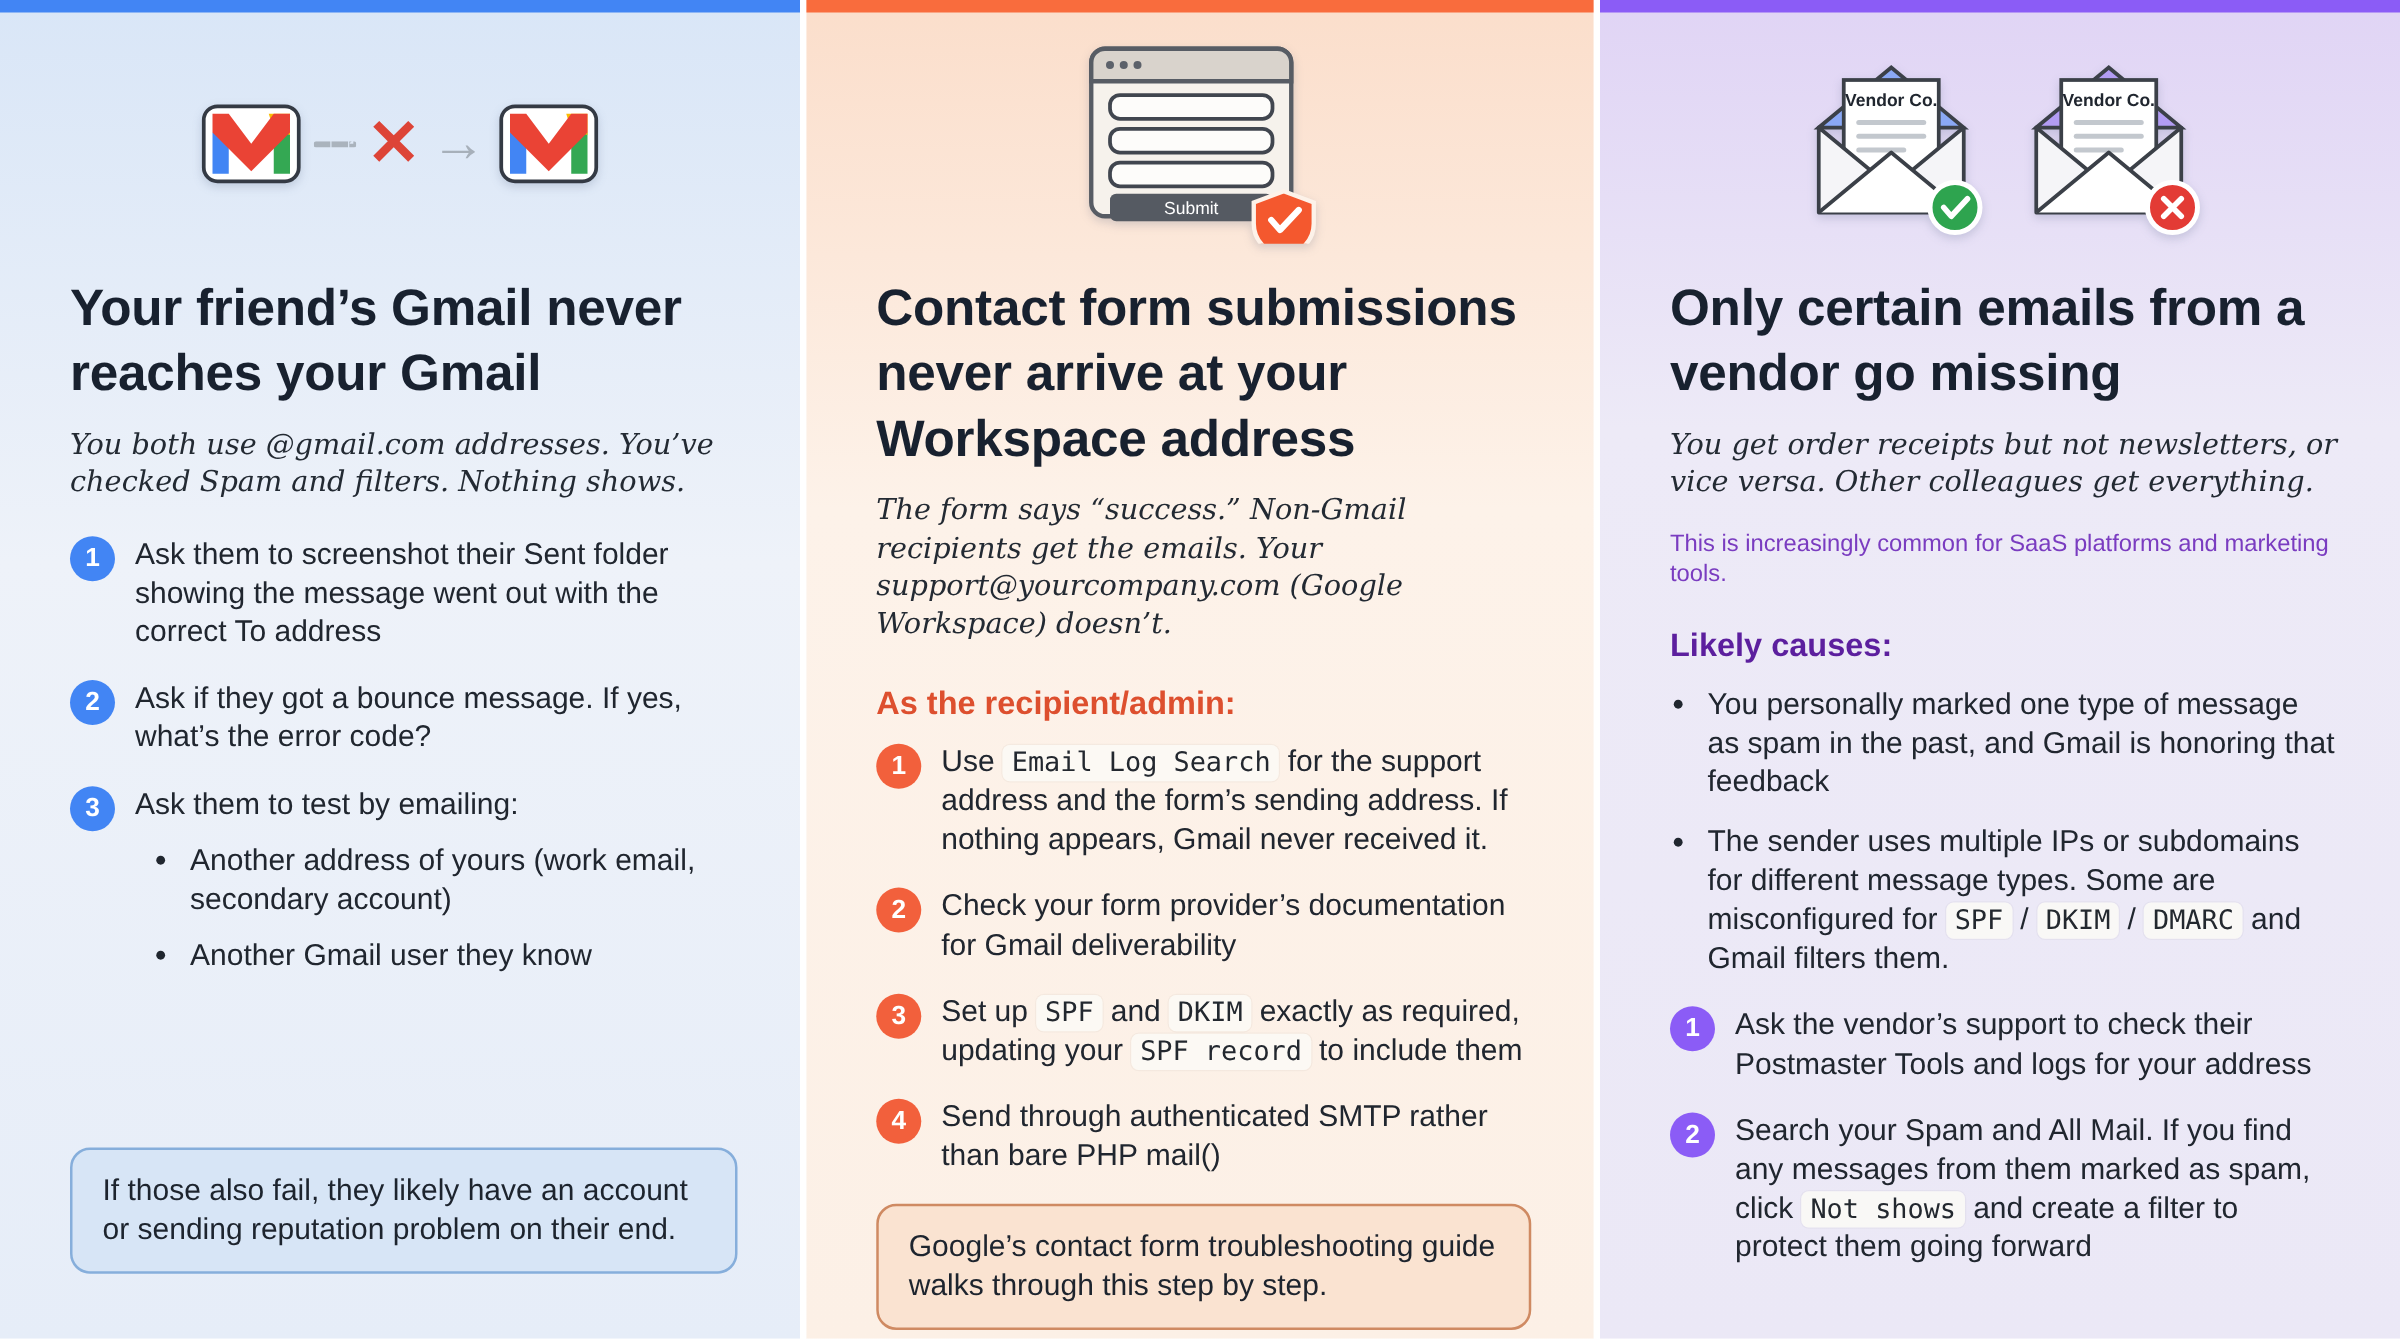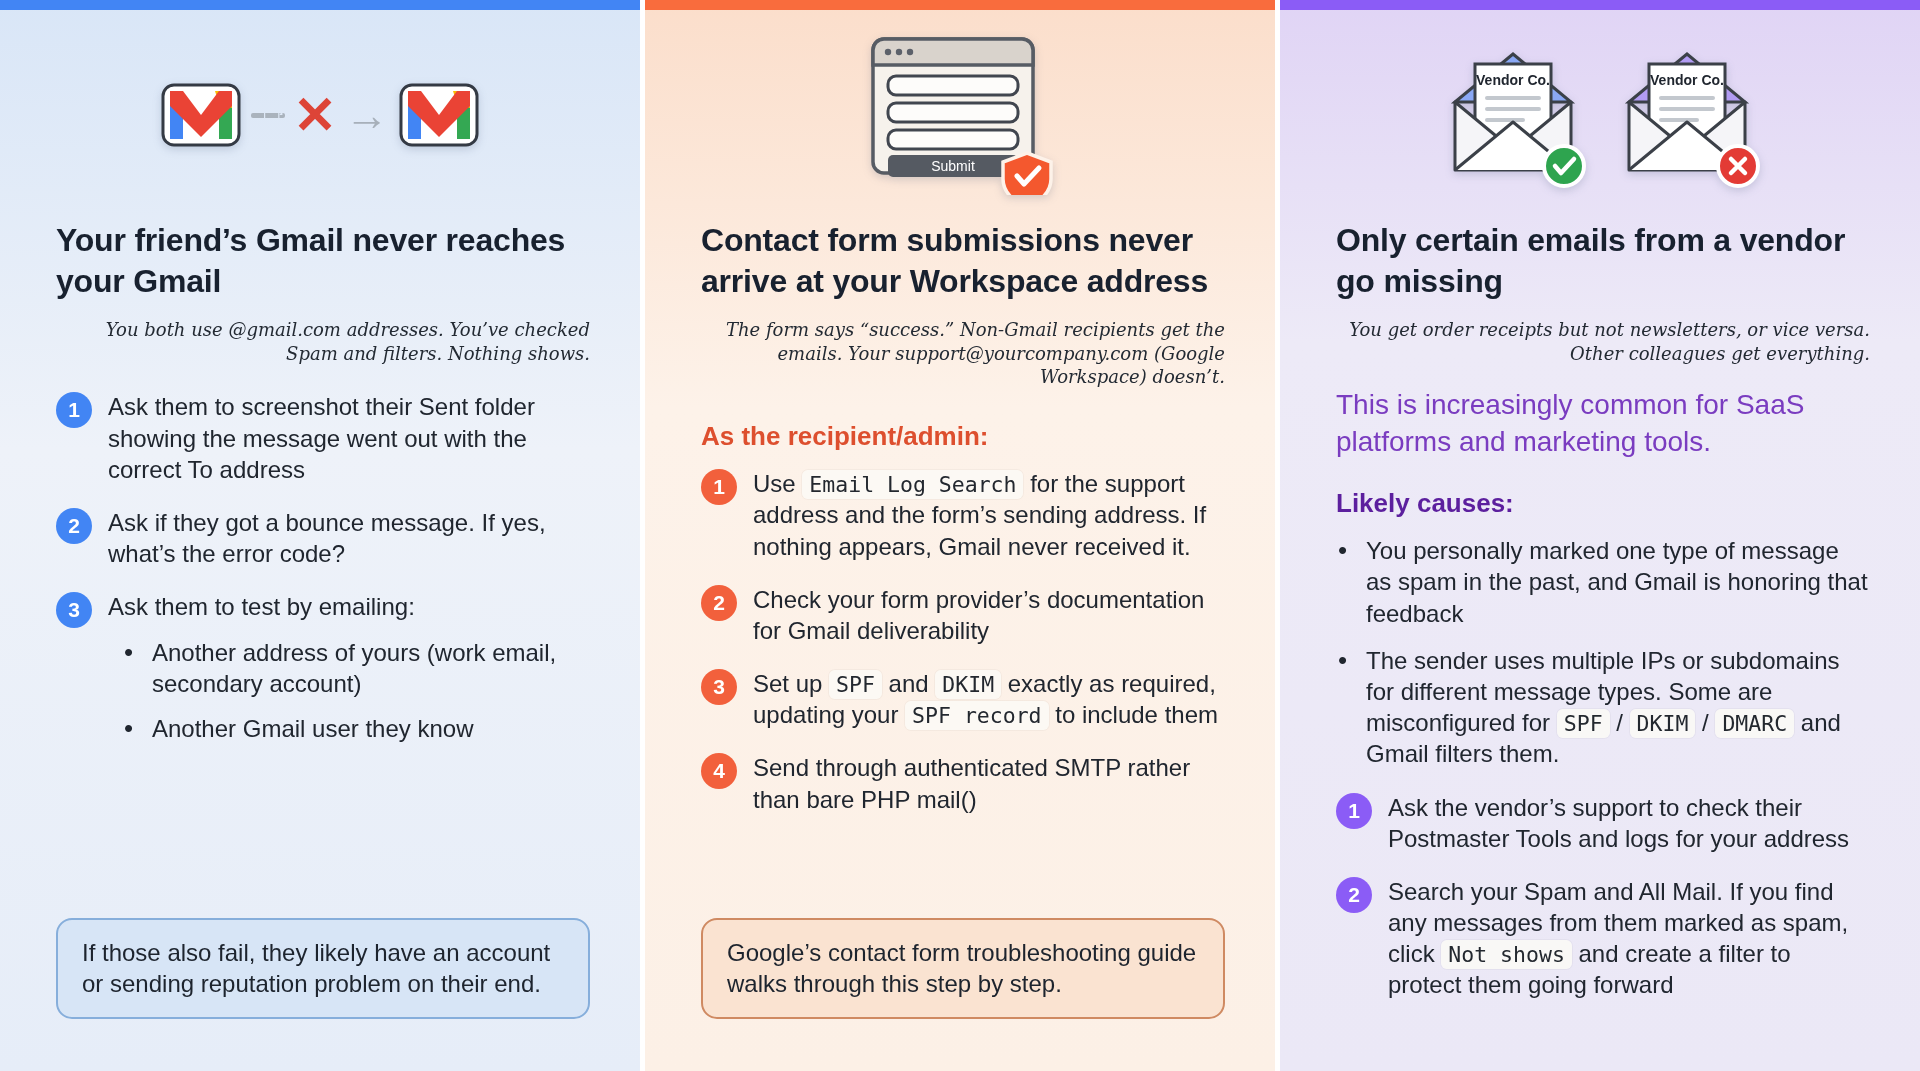--- a/index.html
+++ b/index.html
@@ -11,41 +11,41 @@
   .col-left  { background:linear-gradient(180deg,#d9e6f7 0%,#eef2f9 42%,#e6edf8 100%); }
   .col-mid   { background:linear-gradient(180deg,#fbdecb 0%,#fdf2e9 38%,#fcf0e6 100%); border-left:5px solid #ffffff; border-right:5px solid #ffffff; }
   .col-right { background:linear-gradient(180deg,#e0d4f5 0%,#edeaf7 32%,#ebe8f6 100%); }
 
   .topbar { height:10px; width:100%; flex:0 0 auto; }
 
   .icon-zone { height:150px; margin-top:30px; display:flex; align-items:center; justify-content:center; gap:14px; flex:0 0 auto; }
 
   .content { padding:0 50px 0 56px; display:flex; flex-direction:column; flex:1 1 auto; }
 
-  h1.card-title { font-size:32px; line-height:1.28; font-weight:700; color:#18212f; margin:30px 0 16px 0; letter-spacing:-0.2px; }
-
-  .intro { font-family:"DejaVu Serif", serif; font-style:italic; font-size:18px; line-height:1.32; color:#232a33; margin-bottom:26px;text-align:right; }
+  h1.card-title { font-size:41px; line-height:1.28; font-weight:700; color:#18212f; margin:30px 0 16px 0; letter-spacing:-0.2px; }
+
+  .intro { font-family:"DejaVu Serif", serif; font-style:italic; font-size:23px; line-height:1.32; color:#232a33; margin-bottom:26px; }
 
   .step { display:flex; gap:16px; margin-bottom:22px; align-items:flex-start; }
   .badge { flex:0 0 auto; width:36px; height:36px; border-radius:50%; color:#fff; font-size:21px; font-weight:700;
            display:flex; align-items:center; justify-content:center; margin-top:1px; }
   .badge-blue   { background:#4285f4; }
   .badge-orange { background:#f2603c; }
   .badge-purple { background:#8b5cf6; }
   .step-text { font-size:24px; line-height:1.3; color:#20262f; }
 
   ul.subbullets { list-style:none; margin:14px 0 0 14px; }
   ul.subbullets li { position:relative; padding-left:30px; font-size:24px; line-height:1.3; color:#20262f; margin-bottom:14px; }
   ul.subbullets li::before { content:"•"; position:absolute; left:2px; top:-1px; font-size:26px; color:#20262f; }
 
   .sec-heading { font-size:26px; font-weight:700; margin:6px 0 16px 0; }
   .sec-heading.orange { color:#dd4f2e; }
   .sec-heading.purple { color:#5c1f9e; }
 
-  .note-purple { font-size:28px; line-height:1.3; color:#7a3cc0; margin:-4px 0 22px 0; }
+  .note-purple { font-size:19px; line-height:1.3; color:#7a3cc0; margin:-4px 0 22px 0; }
 
   ul.causes { list-style:none; margin:0 0 6px 0; }
   ul.causes li { position:relative; padding-left:30px; font-size:24px; line-height:1.3; color:#20262f; margin-bottom:16px; }
   ul.causes li::before { content:"•"; position:absolute; left:2px; top:-1px; font-size:26px; color:#20262f; }
 
   code.chip { font-family:"DejaVu Sans Mono", monospace; font-size:21.5px; background:rgba(252,250,246,0.85);
               padding:2px 7px; border-radius:6px; color:#23282f; box-shadow:0 0 0 1px rgba(0,0,0,0.03); }
 
   .callout { margin-top:auto; margin-bottom:52px; border-radius:16px; padding:17px 24px; font-size:24px; line-height:1.32; color:#1d242e; }
   .callout-blue   { background:#d7e5f6; border:2.5px solid #86aedb; }

